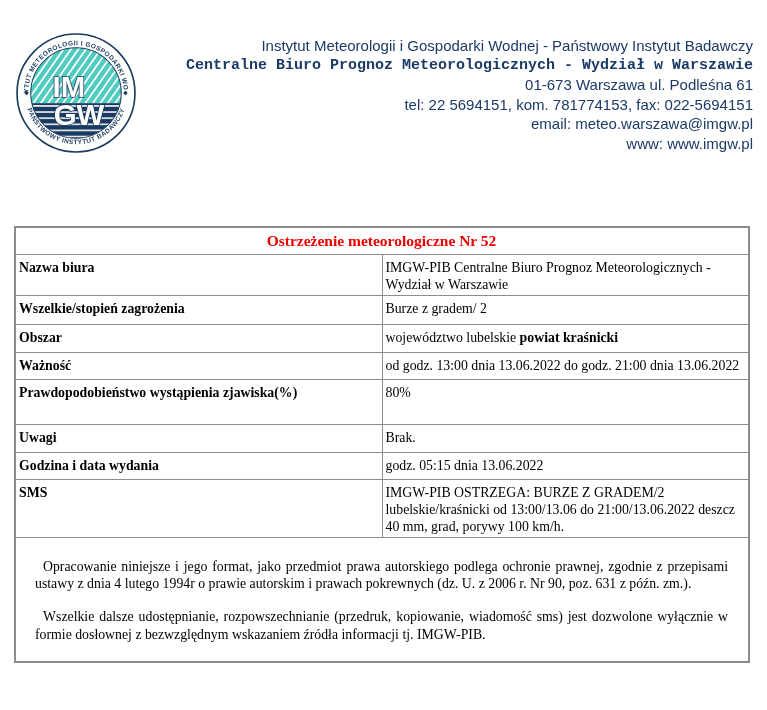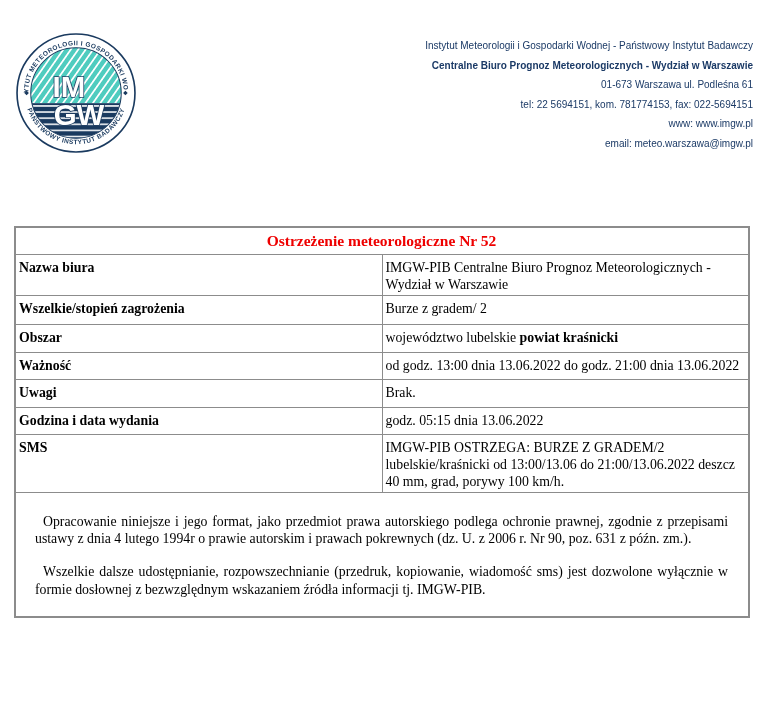--- a/index.html
+++ b/index.html
@@ -2,23 +2,23 @@
 <html><head>
 <meta charset="utf-8">
 <style>
   html,body{margin:0;padding:0;background:#ffffff;}
   .page{position:relative;width:767px;height:710px;background:#ffffff;overflow:hidden;
         font-family:"Liberation Serif", serif;color:#000;}
 
   
   .logo-wrap{position:absolute;left:15px;top:32px;width:122px;height:122px;}
   .address{position:absolute;right:14px;top:36px;text-align:right;
-           font-family:"Liberation Sans", sans-serif;font-size:10px;line-height:19.6px;
+           font-family:"Liberation Sans", sans-serif;font-size:15px;line-height:19.6px;
            color:#1b3a66;white-space:nowrap;}
-  .address .bold{font-weight:bold;}
+  .address .bold{font-weight:bold;font-family:Liberation Mono, monospace;}
 
   
   table.warning{position:absolute;left:14px;top:226px;width:736px;
                 border-collapse:collapse;table-layout:fixed;
                 font-size:13.8px;line-height:17px;border-radius:6px;}
   table.warning{border:2px solid #8c8c8c;}
   table.warning td{border:1px solid #8c8c8c;vertical-align:top;padding:4px 4px 2px 3px;
                    overflow:hidden;}
   td.lbl{width:189px;font-weight:bold;padding-left:2px;}
   td.ttl{text-align:center;font-weight:bold;font-size:15.5px;padding-top:5px;}
@@ -84,22 +84,22 @@
       <rect x="9.8" y="58.4" width="3.2" height="3.2" fill="#1a3a5f" transform="rotate(45 11.4 60)"></rect>
       <rect x="107" y="58.4" width="3.2" height="3.2" fill="#1a3a5f" transform="rotate(45 108.6 60)"></rect>
     </svg>
   </div>
 
   <div class="address">
     <div>Instytut Meteorologii i Gospodarki Wodnej - Państwowy Instytut Badawczy</div>
     <div class="bold">Centralne Biuro Prognoz Meteorologicznych - Wydział w Warszawie</div>
     <div>01-673 Warszawa ul. Podleśna 61</div>
     <div>tel: 22 5694151, kom. 781774153, fax: 022-5694151</div>
+    <div>email: meteo.warszawa@imgw.pl</div>
     <div>www: www.imgw.pl</div>
-    <div>email: meteo.warszawa@imgw.pl</div>
   </div>
 
   <table class="warning">
     <tbody>
       <tr class="title-row">
         <td class="ttl" colspan="2" style="color:#ee0000;">Ostrzeżenie meteorologiczne Nr 52</td>
       </tr>
     </tbody>
     <tbody>
         <tr class="row-nazwa-biura">
@@ -110,20 +110,24 @@
           <td class="lbl">Wszelkie/stopień zagrożenia</td>
           <td class="val">Burze z gradem/ 2</td>
         </tr>
         <tr class="row-obszar">
           <td class="lbl">Obszar</td>
           <td class="val">województwo lubelskie <b>powiat kraśnicki</b></td>
         </tr>
         <tr class="row-waznosc">
           <td class="lbl">Ważność</td>
           <td class="val">od godz. 13:00 dnia 13.06.2022 do godz. 21:00 dnia 13.06.2022</td>
+        </tr>
+        <tr class="row-prawdopodobienstwo">
+          <td class="lbl">Prawdopodobieństwo wystąpienia zjawiska(%)</td>
+          <td class="val">80%</td>
         </tr>
         <tr class="row-uwagi">
           <td class="lbl">Uwagi</td>
           <td class="val">Brak.</td>
         </tr>
         <tr class="row-godzina">
           <td class="lbl">Godzina i data wydania</td>
           <td class="val">godz. 05:15 dnia 13.06.2022</td>
         </tr>
         <tr class="row-sms">

